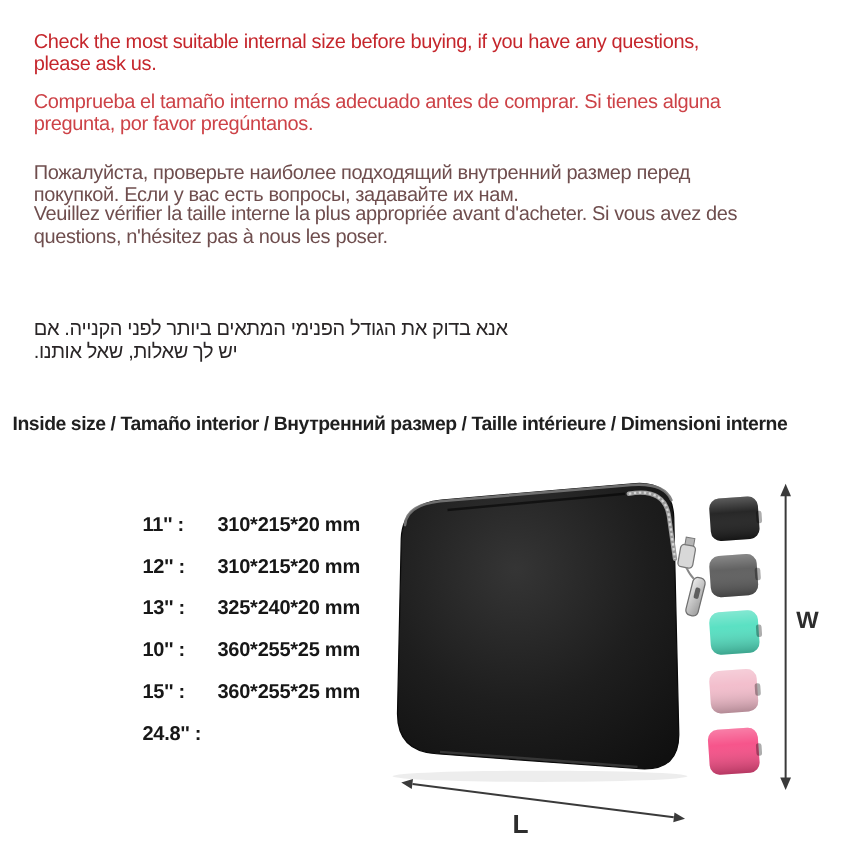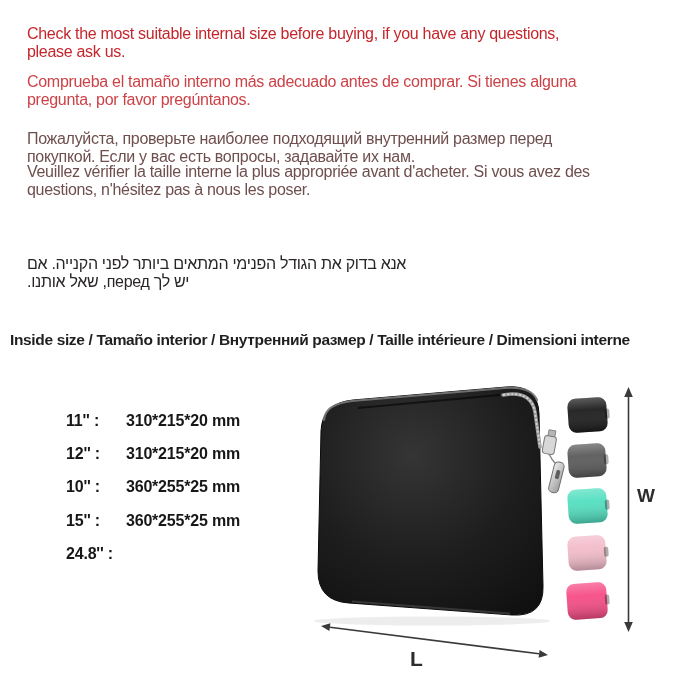--- a/index.html
+++ b/index.html
@@ -11,50 +11,54 @@
   .p-es{top:73px;color:var(--red-secondary);}
   .p-ru{top:118px;color:var(--maroon-gray);margin-top:12px;}
   .p-fr{top:163px;color:var(--maroon-gray);}
   .p-it{top:212px;color:var(--dark-text);}
   .p-he{top:255px;color:var(--dark-text);text-align:left;}
   .heading{position:absolute;left:10px;top:331px;font-size:15.5px;letter-spacing:-0.35px;
            color:var(--heading-text);white-space:nowrap;font-weight:bold;}
   .sizes{position:absolute;left:66px;top:404px;}
   .size-row{display:flex;align-items:center;height:33.4px;font-weight:bold;font-size:16px;
             color:var(--sizes-text);letter-spacing:-0.2px;}
-  .size-label{width:60px;flex:0 0 auto;}
+  .size-label{width:60px;flex:0 0 auto;margin-left:48px;}
   .gfx{position:absolute;left:0;top:0;width:680px;height:680px;}
   .dim-label{font-family:"Liberation Sans",sans-serif;font-weight:bold;fill:var(--label);}
 </style>
 </head>
 <body style="--red-primary: #c5262c; --red-secondary: #cd4247; --maroon-gray: #6f4e4e; --dark-text: #2a2627; --heading-text: #1f1f1f; --sizes-text: #171717; --arrow: #3a3a3a; --label: #2d2d2d; --sw-black: #1c1c1c; --sw-gray: #5a5a5a; --sw-mint: #52dfc0; --sw-pink: #f2bbca; --sw-rose: #f64c85;">
 
 <div class="canvas">
 
   <p class="para p-en">Check the most suitable internal size before buying, if you have any questions,
 please ask us.</p>
   <p class="para p-es">Comprueba el tamaño interno más adecuado antes de comprar. Si tienes alguna
 pregunta, por favor pregúntanos.</p>
   <p class="para p-ru">Пожалуйста, проверьте наиболее подходящий внутренний размер перед
 покупкой. Если у вас есть вопросы, задавайте их нам.</p>
   <p class="para p-fr">Veuillez vérifier la taille interne la plus appropriée avant d'acheter. Si vous avez des
 questions, n'hésitez pas à nous les poser.</p>
   <p class="para p-he" dir="rtl">אנא בדוק את הגודל הפנימי המתאים ביותר לפני הקנייה. אם
-יש לך перед, שאל אותנו.</p>
+יש לך שאלות, שאל אותנו.</p>
 
   <div class="heading">Inside size / Tamaño interior / Внутренний размер / Taille intérieure / Dimensioni interne</div>
 
   <div class="sizes">
     <div class="size-row">
       <span class="size-label">11'' :</span>
       <span class="size-value">310*215*20 mm</span>
     </div>
     <div class="size-row">
       <span class="size-label">12'' :</span>
       <span class="size-value">310*215*20 mm</span>
+    </div>
+    <div class="size-row">
+      <span class="size-label">13'' :</span>
+      <span class="size-value">325*240*20 mm</span>
     </div>
     <div class="size-row">
       <span class="size-label">10'' :</span>
       <span class="size-value">360*255*25 mm</span>
     </div>
     <div class="size-row">
       <span class="size-label">15'' :</span>
       <span class="size-value">360*255*25 mm</span>
     </div>
     <div class="size-row">

